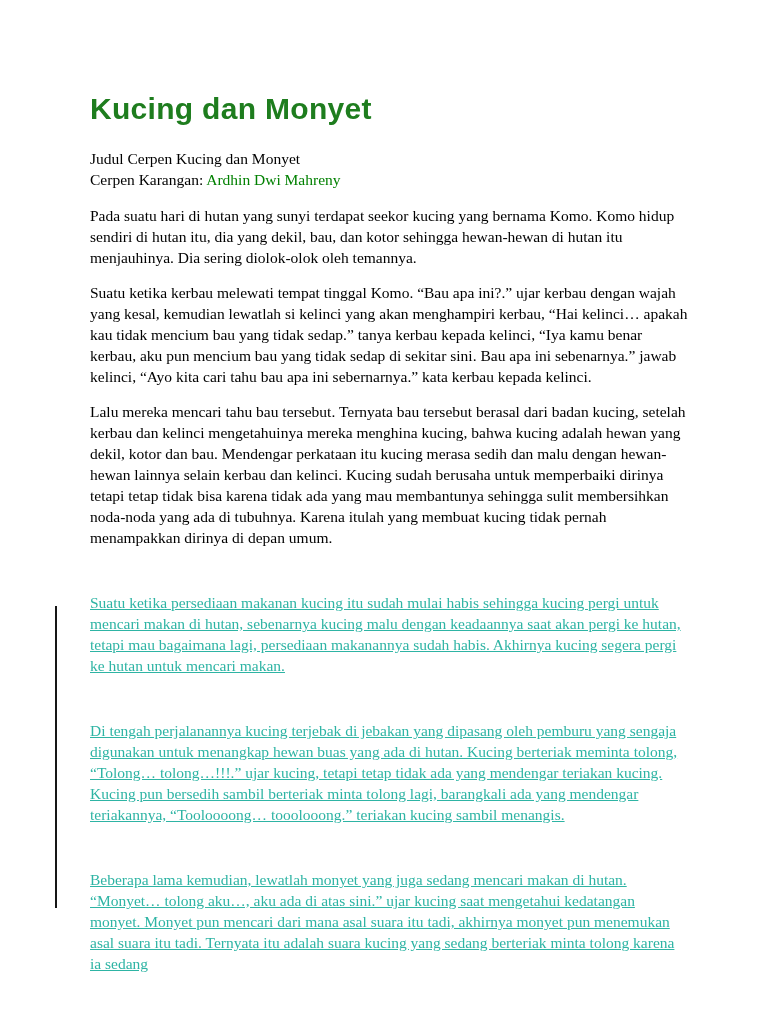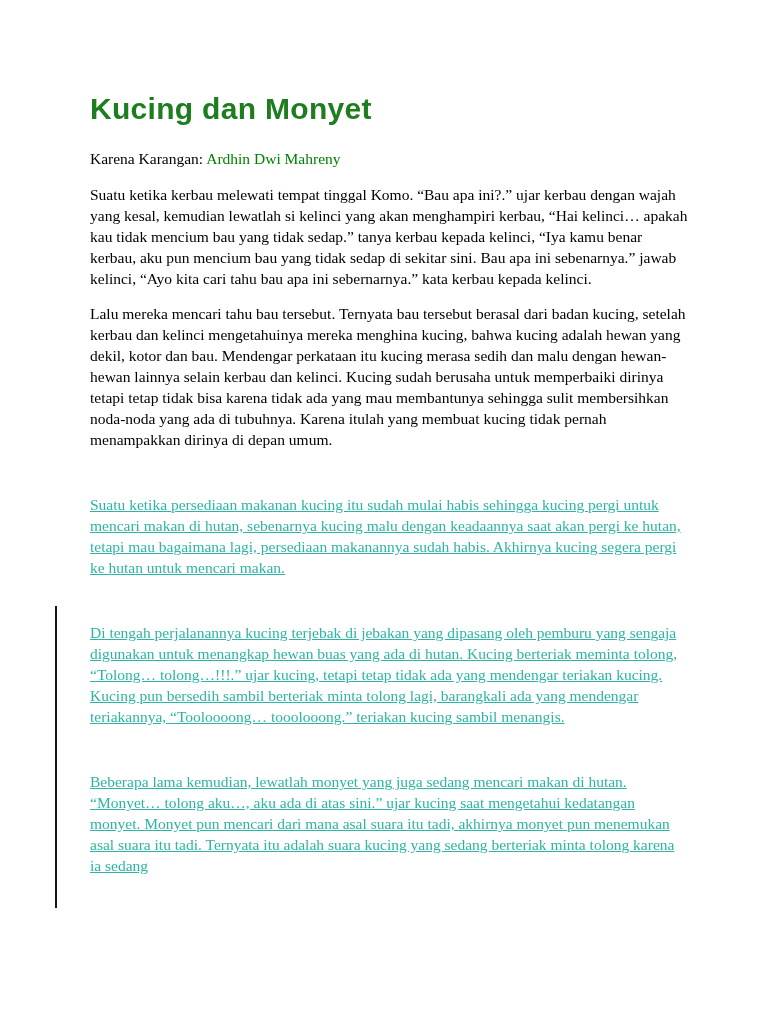--- a/index.html
+++ b/index.html
@@ -58,22 +58,24 @@
     background: #161616;
   }
 </style>
 </head>
 <body>
 
 <div class="page">
   <div class="margin-line"></div>
   <h1 class="title">Kucing dan Monyet</h1>
   <div class="meta" id="meta">
-      <div class="meta-line"><span class="meta-text">Karena Karangan: </span><span class="green-link">Ardhin Dwi Mahreny</span></div>
+      <div class="meta-line"><span class="meta-text">Judul Cerpen Kucing dan Monyet</span></div>
+      <div class="meta-line"><span class="meta-text">Cerpen Karangan: </span><span class="green-link">Ardhin Dwi Mahreny</span></div>
     </div>
   <div class="body" id="paragraphs">
+      <p class="para normal">Pada suatu hari di hutan yang sunyi terdapat seekor kucing yang bernama Komo. Komo hidup sendiri di hutan itu, dia yang dekil, bau, dan kotor sehingga hewan-hewan di hutan itu menjauhinya. Dia sering diolok-olok oleh temannya.</p>
       <p class="para normal">Suatu ketika kerbau melewati tempat tinggal Komo. “Bau apa ini?.” ujar kerbau dengan wajah yang kesal, kemudian lewatlah si kelinci yang akan menghampiri kerbau, “Hai kelinci… apakah kau tidak mencium bau yang tidak sedap.” tanya kerbau kepada kelinci, “Iya kamu benar kerbau, aku pun mencium bau yang tidak sedap di sekitar sini. Bau apa ini sebenarnya.” jawab kelinci, “Ayo kita cari tahu bau apa ini sebernarnya.” kata kerbau kepada kelinci.</p>
       <p class="para normal">Lalu mereka mencari tahu bau tersebut. Ternyata bau tersebut berasal dari badan kucing, setelah kerbau dan kelinci mengetahuinya mereka menghina kucing, bahwa kucing adalah hewan yang dekil, kotor dan bau. Mendengar perkataan itu kucing merasa sedih dan malu dengan hewan-hewan lainnya selain kerbau dan kelinci. Kucing sudah berusaha untuk memperbaiki dirinya tetapi tetap tidak bisa karena tidak ada yang mau membantunya sehingga sulit membersihkan noda-noda yang ada di tubuhnya. Karena itulah yang membuat kucing tidak pernah menampakkan dirinya di depan umum.</p>
       <p class="para highlight">Suatu ketika persediaan makanan kucing itu sudah mulai habis sehingga kucing pergi untuk mencari makan di hutan, sebenarnya kucing malu dengan keadaannya saat akan pergi ke hutan, tetapi mau bagaimana lagi, persediaan makanannya sudah habis. Akhirnya kucing segera pergi ke hutan untuk mencari makan.</p>
       <p class="para highlight">Di tengah perjalanannya kucing terjebak di jebakan yang dipasang oleh pemburu yang sengaja digunakan untuk menangkap hewan buas yang ada di hutan. Kucing berteriak meminta tolong, “Tolong… tolong…!!!.” ujar kucing, tetapi tetap tidak ada yang mendengar teriakan kucing. Kucing pun bersedih sambil berteriak minta tolong lagi, barangkali ada yang mendengar teriakannya, “Tooloooong… tooolooong.” teriakan kucing sambil menangis.</p>
       <p class="para highlight">Beberapa lama kemudian, lewatlah monyet yang juga sedang mencari makan di hutan. “Monyet… tolong aku…, aku ada di atas sini.” ujar kucing saat mengetahui kedatangan monyet. Monyet pun mencari dari mana asal suara itu tadi, akhirnya monyet pun menemukan asal suara itu tadi. Ternyata itu adalah suara kucing yang sedang berteriak minta tolong karena ia sedang</p>
     </div>
 </div>
 
 </body></html>

